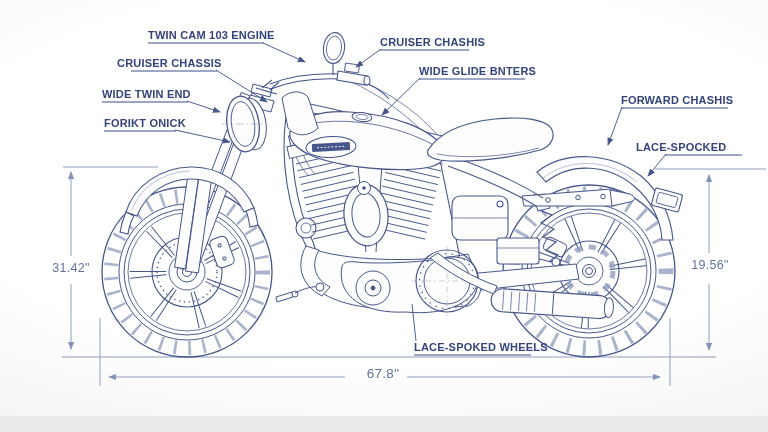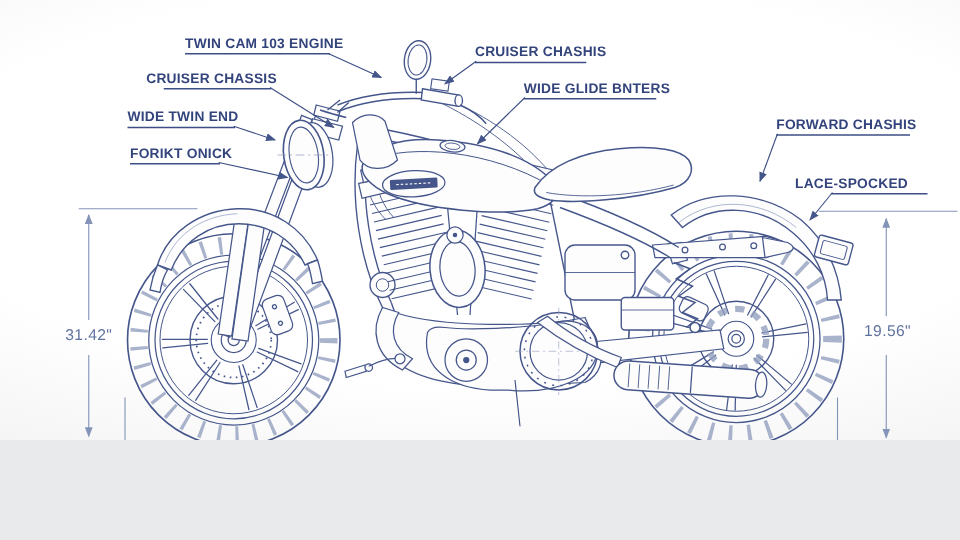--- a/index.html
+++ b/index.html
@@ -1,18 +1,18 @@
 <!DOCTYPE html>
 <html><head>
 <meta charset="utf-8">
 <title>Blueprint</title>
 <style>
   html,body{margin:0;padding:0;background:#e9eaec;}
   .stage{
-    position:relative;width:768px;height:352px;overflow:hidden;
+    position:relative;width:768px;height:416px;overflow:hidden;
     background:radial-gradient(120% 95% at 50% 42%, #ffffff 48%, #f1f1f2 84%, #e7e8ea 100%);
     font-family:"Liberation Sans",sans-serif;
   }
   .stage svg{position:absolute;left:0;top:0;}
   .callout{
     position:absolute;font:600 11px/13px "Liberation Sans",sans-serif;
     color:#33447c;letter-spacing:.2px;white-space:nowrap;
   }
   .dim{
     position:absolute;font:400 12.5px/14px "Liberation Sans",sans-serif;
@@ -314,18 +314,19 @@
 </svg>
 
 <div class="callout" style="left:148px;top:29px">TWIN CAM 103 ENGINE</div>
 <div class="callout" style="left:117px;top:57px">CRUISER CHASSIS</div>
 <div class="callout" style="left:102px;top:88px">WIDE TWIN END</div>
 <div class="callout" style="left:104px;top:117px">FORIKT ONICK</div>
 <div class="callout" style="left:419px;top:65px">WIDE GLIDE BNTERS</div>
 <div class="callout" style="left:380px;top:36px">CRUISER CHASHIS</div>
 <div class="callout" style="left:621px;top:94px">FORWARD CHASHIS</div>
 <div class="callout" style="left:636px;top:141px">LACE-SPOCKED</div>
+<div class="callout" style="left:414px;top:341px">LACE-SPOKED WHEELS</div>
 
 <div class="dim" style="left:48px;top:261px;width:46px">31.42"</div>
 <div class="dim" style="left:687px;top:258px;width:46px">19.56"</div>
 <div class="dim big" style="left:359px;top:367px;width:48px">67.8"</div>
 
 </div>
 
 </body></html>

